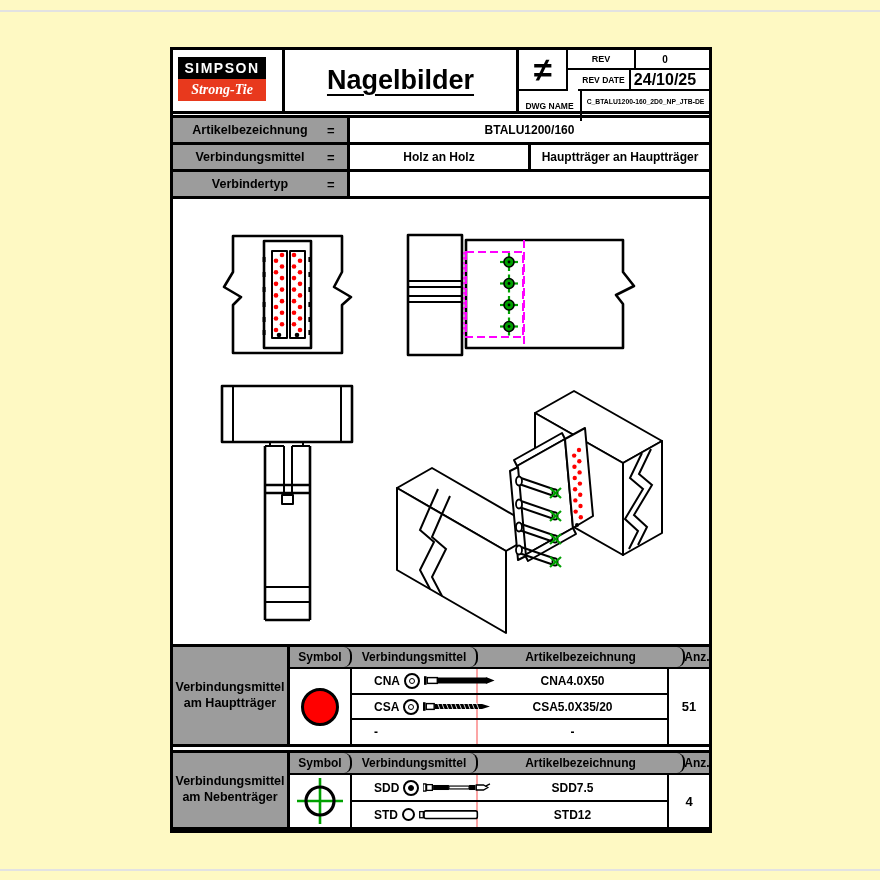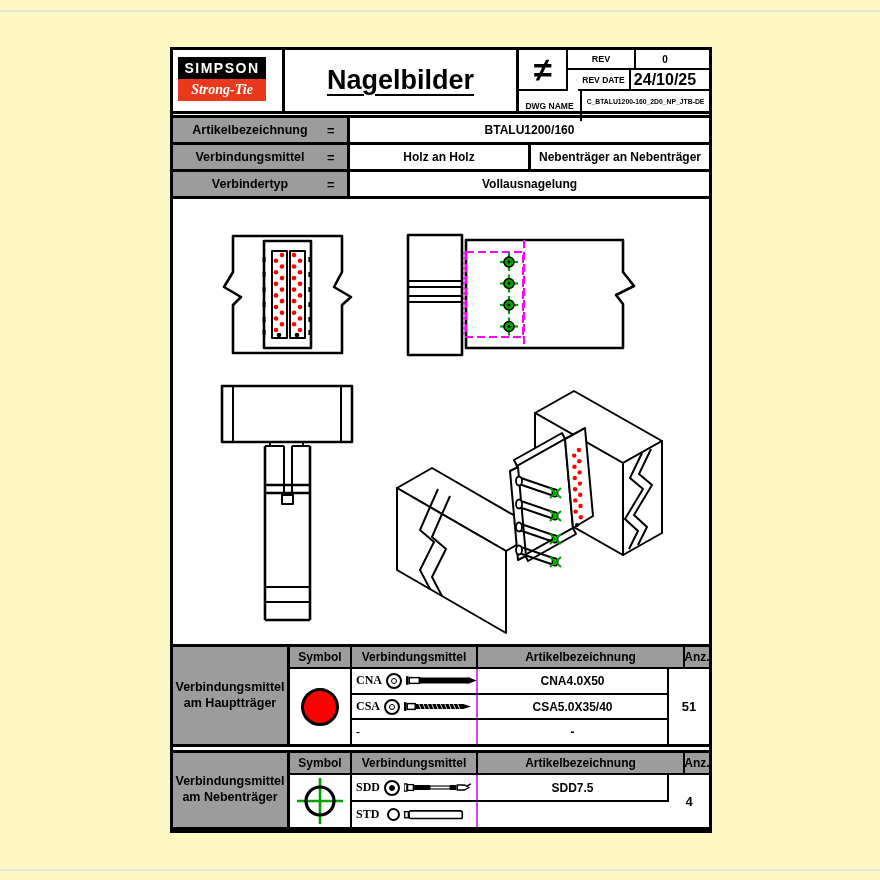--- a/index.html
+++ b/index.html
@@ -42,31 +42,31 @@
   
   .ft{position:absolute;left:0;width:536px;display:flex;border-top:3px solid #000;border-bottom:3px solid #000;box-sizing:border-box;}
   #ft1{top:594px;height:103px;}
   #ft2{top:700px;height:80px;}
   .ft-label{width:117px;background:#9c9c9c;border-right:3px solid #000;box-sizing:border-box;
             display:flex;align-items:center;justify-content:center;text-align:center;
             font-weight:bold;font-size:12.5px;line-height:1.25;padding:10px 4px;}
   .ft-right{flex:1;display:flex;flex-direction:column;}
   .ft-hdr{display:flex;height:22px;border-bottom:2px solid #000;box-sizing:border-box;background:#9c9c9c;
           font-weight:bold;font-size:12px;}
-  .ft-hdr div{display:flex;align-items:center;justify-content:center;box-sizing:border-box;}
+  .ft-hdr div{display:flex;align-items:center;justify-content:center;box-sizing:border-box;border-radius:8px;}
   .ft-hc-sym{width:62px;border-right:2px solid #000;}
   .ft-hc-verb{width:126px;border-right:2px solid #000;}
   .ft-hc-art{flex:1;border-right:2px solid #000;}
   .ft-hc-anz{width:24px;}
   .ft-body{flex:1;display:flex;}
   .ft-sym{width:62px;border-right:2px solid #000;box-sizing:border-box;display:flex;align-items:center;justify-content:center;background:#fff;}
   .ft-rows{flex:1;display:flex;flex-direction:column;}
   .ft-row{flex:1;display:flex;border-bottom:2px solid #000;box-sizing:border-box;}
   .ft-row:last-child{border-bottom:none;}
-  .ft-verb{width:126px;border-right:2px solid #d946ef;box-sizing:border-box;display:flex;align-items:center;gap:4px;padding-left:4px;font-family:Liberation Serif, serif;}
+  .ft-verb{width:126px;border-right:2px solid #fca5a5;box-sizing:border-box;display:flex;align-items:center;gap:4px;padding-left:22px;}
   .ft-art{flex:1;border-right:2px solid #000;box-sizing:border-box;display:flex;align-items:center;justify-content:center;font-weight:bold;font-size:12px;}
   .ft-anz{width:40px;display:flex;align-items:center;justify-content:center;font-weight:bold;font-size:13px;background:#fff;}
   .code{font-weight:bold;font-size:12px;width:29px;}
   
   .ring2{width:12px;height:12px;border:2.5px solid #000;border-radius:50%;display:flex;align-items:center;justify-content:center;flex:none;}
   .ring2 i{width:4px;height:4px;border:1.5px solid #000;border-radius:50%;display:block;}
   .ring2.filled i{background:#000;border-color:#000;}
   .ring1{width:9px;height:9px;border:2px solid #000;border-radius:50%;flex:none;}
   .red-dot-symbol{width:32px;height:32px;background:#ff0000;border:3px solid #000;border-radius:50%;}
   .fi{flex:none;}
@@ -112,30 +112,27 @@
           <div class="info-val">BTALU1200/160</div>
         </div>
       </div>
       <div class="info-row">
         <div class="info-label">
           <span class="lbl">Verbindungsmittel</span>
           <span class="eq">=</span>
         </div>
         <div class="info-vals">
           <div class="info-val">Holz an Holz</div>
-          <div class="info-val">Nebenträger an Nebenträger</div>
+          <div class="info-val">Hauptträger an Hauptträger</div>
         </div>
       </div>
       <div class="info-row">
         <div class="info-label">
           <span class="lbl">Verbindertyp</span>
           <span class="eq">=</span>
-        </div>
-        <div class="info-vals">
-          <div class="info-val">Vollausnagelung</div>
         </div>
       </div>
     </div>
 
     <div id="draw">
       <svg width="536" height="444" viewBox="0 0 536 444">
         <style>
           .w{fill:#fff;stroke:#000;stroke-width:2;stroke-linejoin:round;}
           .w3{fill:#fff;stroke:#000;stroke-width:2.6;stroke-linejoin:round;}
           .t{fill:none;stroke:#000;stroke-width:2;}
@@ -365,21 +362,21 @@
                       <line x1="38" y1="3" x2="42" y2="13"></line>
                     <line x1="44" y1="3" x2="48" y2="13"></line>
                       <line x1="50" y1="3" x2="54" y2="13"></line>
                     <line x1="56" y1="3" x2="60" y2="13"></line>
                       <line x1="62" y1="3" x2="66" y2="13"></line>
                     <line x1="68" y1="3" x2="72" y2="13"></line>
                       <line x1="74" y1="3" x2="78" y2="13"></line>
                   </g>
                 </svg>
               </div>
-              <div class="ft-art">CSA5.0X35/40</div>
+              <div class="ft-art">CSA5.0X35/20</div>
             </div>
             <div class="ft-row">
               <div class="ft-verb">
                 <span class="code">-</span>
               </div>
               <div class="ft-art">-</div>
             </div>
           </div>
           <div class="ft-anz">51</div>
         </div>
@@ -424,20 +421,21 @@
             </div>
             <div class="ft-row">
               <div class="ft-verb">
                 <span class="code">STD</span>
                 <span class="ring1"></span>
                 <svg class="fi" width="72" height="15" viewBox="0 0 100 16">
                   <rect x="1" y="4" width="5" height="8.5" fill="#fff" stroke="#000" stroke-width="1.8"></rect>
                   <rect x="7" y="3" width="74" height="10.5" rx="2.5" fill="#fff" stroke="#000" stroke-width="2.2"></rect>
                 </svg>
               </div>
+              <div class="ft-art">STD12</div>
             </div>
           </div>
           <div class="ft-anz">4</div>
         </div>
       </div>
     </div>
 
   </div>
 </div>
 

